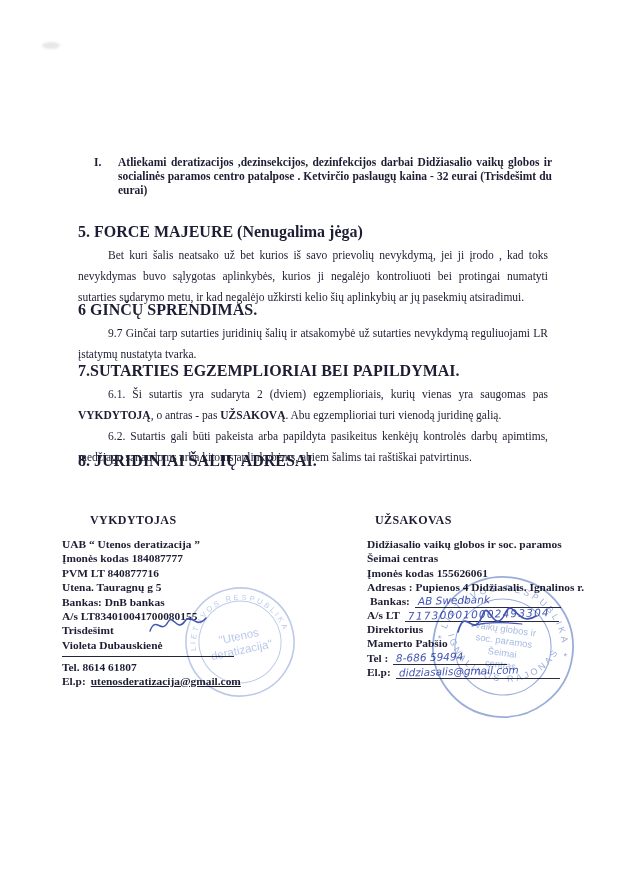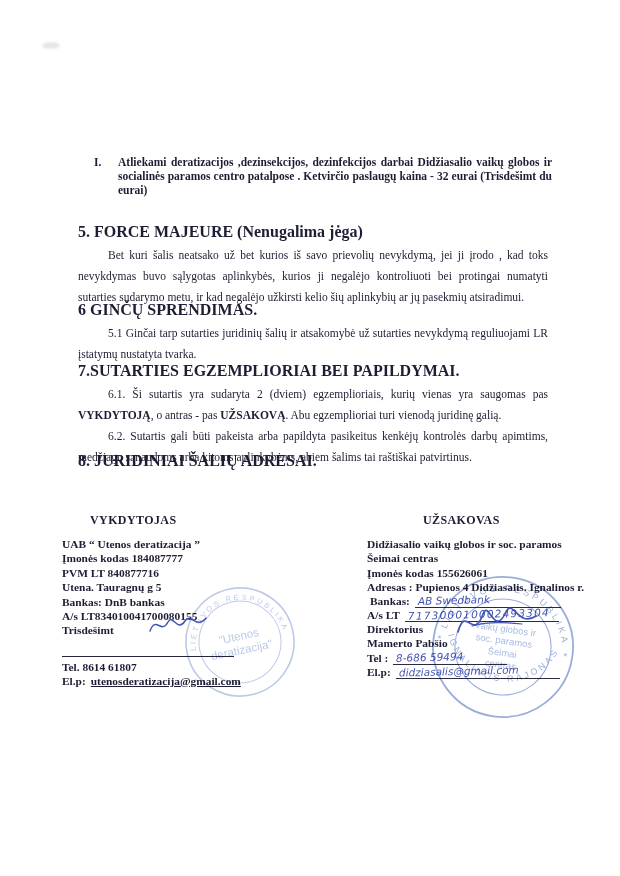--- a/index.html
+++ b/index.html
@@ -60,40 +60,41 @@
     <span class="txt">Atliekami deratizacijos ,dezinsekcijos, dezinfekcijos darbai Didžiasalio vaikų globos ir socialinės paramos centro patalpose . Ketvirčio paslaugų kaina - 32 eurai (Trisdešimt du eurai)</span>
   </div>
 
   <div class="abs heading" style="left:78px; top:223px;">5.  FORCE MAJEURE (Nenugalima jėga)</div>
   <div class="abs body-par" style="left:78px; top:245px;">
     <p>Bet kuri šalis neatsako už bet kurios iš savo prievolių nevykdymą, jei ji įrodo , kad toks nevykdymas buvo sąlygotas aplinkybės, kurios ji negalėjo kontroliuoti bei protingai numatyti sutarties sudarymo metu, ir kad negalėjo užkirsti kelio šių aplinkybių ar jų pasekmių atsiradimui.</p>
   </div>
 
   <div class="abs heading" style="left:78px; top:301px;">6 GINČŲ SPRENDIMAS.</div>
   <div class="abs body-par" style="left:78px; top:323px;">
-    <p>5.1 Ginčai tarp sutarties juridinių šalių ir atsakomybė už sutarties nevykdymą reguliuojami LR įstatymų nustatyta tvarka.</p>
+    <p>9.7 Ginčai tarp sutarties juridinių šalių ir atsakomybė už sutarties nevykdymą reguliuojami LR įstatymų nustatyta tvarka.</p>
   </div>
 
   <div class="abs heading" style="left:78px; top:362px;">7.SUTARTIES EGZEMPLIORIAI BEI PAPILDYMAI.</div>
   <div class="abs body-par" style="left:78px; top:384px;">
     <p><span>6.1. Ši sutartis yra sudaryta 2 (dviem) egzemplioriais, kurių vienas yra saugomas pas </span><b>VYKDYTOJĄ</b><span>, o antras - pas </span><b>UŽSAKOVĄ</b><span>. Abu egzemplioriai turi vienodą juridinę galią.</span></p>
     <p>6.2. Sutartis gali būti pakeista arba papildyta pasikeitus kenkėjų kontrolės darbų apimtims, medžiagų sąnaudoms arba kitoms aplinkybėms, abiem šalims tai raštiškai patvirtinus.</p>
   </div>
 
   <div class="abs heading" style="left:78px; top:452px;">8. JURIDINIAI ŠALIŲ ADRESAI.</div>
 
   <div class="abs party-title" style="left:90px; top:513px;">VYKDYTOJAS</div>
   <div class="abs addr" style="left:62px; top:537px; width:250px;">
     <div class="line">UAB “ Utenos deratizacija  ”</div>
     <div class="line">Įmonės kodas 184087777</div>
     <div class="line">PVM LT 840877716</div>
     <div class="line">Utena. Tauragnų g 5</div>
     <div class="line">Bankas: DnB bankas</div>
     <div class="line">A/s  LT834010041700080155</div>
     <div class="line">Trisdešimt</div>
+    <div class="line">Violeta Dubauskienė</div>
   </div>
   <div class="abs rule" style="left:62px; top:656px; width:172px;"></div>
   <div class="abs addr line" style="left:62px; top:660px;">Tel. 8614 61807</div>
   <div class="abs addr row" style="left:62px; top:674px;">
     <span class="lbl">El.p:</span>
     <span class="u">utenosderatizacija@gmail.com</span>
   </div>
 
   <svg class="abs sig" style="left:146px; top:609px;" width="64" height="30" viewBox="0 0 64 30">
     <path d="M4 22 C10 6, 15 26, 22 13 C27 4, 31 24, 39 12 C45 3, 50 21, 60 9" stroke="#4355b4" stroke-width="1.5" fill="none" stroke-linecap="round"></path>
@@ -105,21 +106,21 @@
     </defs>
     <circle cx="59" cy="59" r="54" fill="none" stroke="#93aadd" stroke-width="1.6"></circle>
     <circle cx="59" cy="59" r="41" fill="none" stroke="#93aadd" stroke-width="1"></circle>
     <text font-size="7.5" fill="#93aadd" letter-spacing="2.5" font-family="Liberation Sans, sans-serif">
       <textPath href="#arcL" startOffset="50%" text-anchor="middle">LIETUVOS RESPUBLIKA</textPath>
     </text>
     <text x="59" y="57" text-anchor="middle" font-size="11.5" fill="#8fa7dc" font-family="Liberation Sans, sans-serif">"Utenos</text>
     <text x="59" y="71" text-anchor="middle" font-size="11.5" fill="#8fa7dc" font-family="Liberation Sans, sans-serif">deratizacija"</text>
   </svg>
 
-  <div class="abs party-title" style="left:375px; top:513px;margin-left:48px;">UŽSAKOVAS</div>
+  <div class="abs party-title" style="left:375px; top:513px;">UŽSAKOVAS</div>
   <div class="abs addr" style="left:367px; top:537px; width:250px;">
     <div class="line">Didžiasalio vaikų  globos  ir  soc. paramos</div>
     <div class="line">Šeimai centras</div>
     <div class="line">Įmonės kodas 155626061</div>
     <div class="line">Adresas : Pupienos 4  Didžiasalis. Ignalinos  r.</div>
   </div>
 
   <div class="abs addr row" style="left:370px; top:593px;">
     <span class="lbl">Bankas:</span>
     <span class="fill-line" style="width:140px;"><span class="hand">AB Swedbank</span></span>

